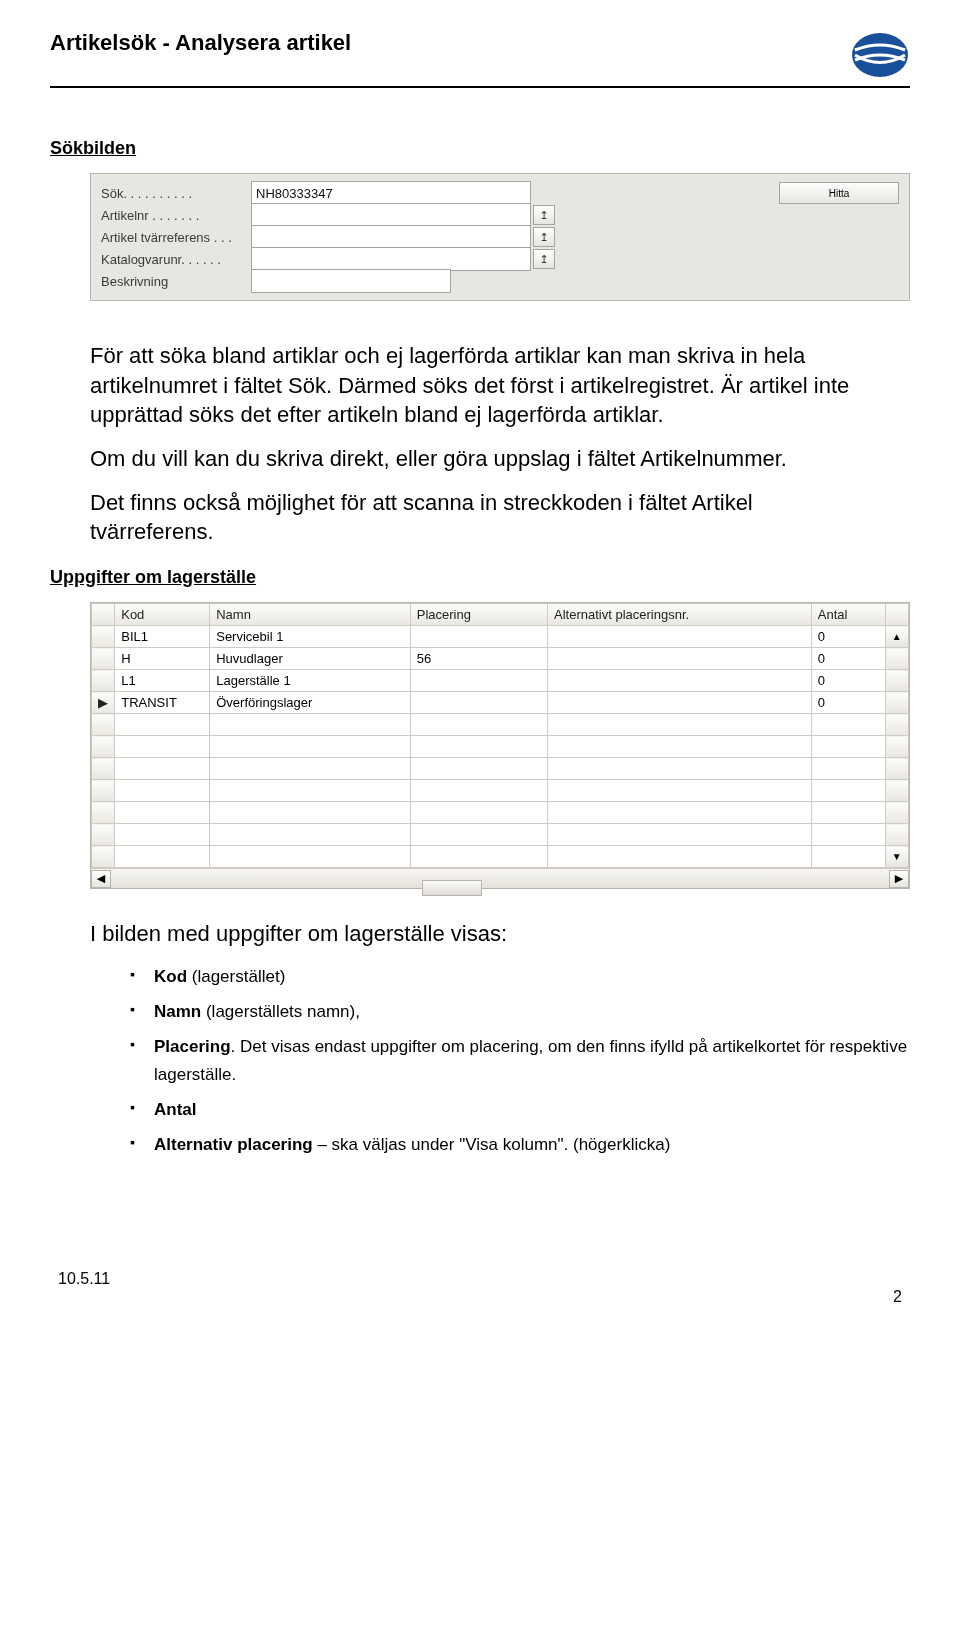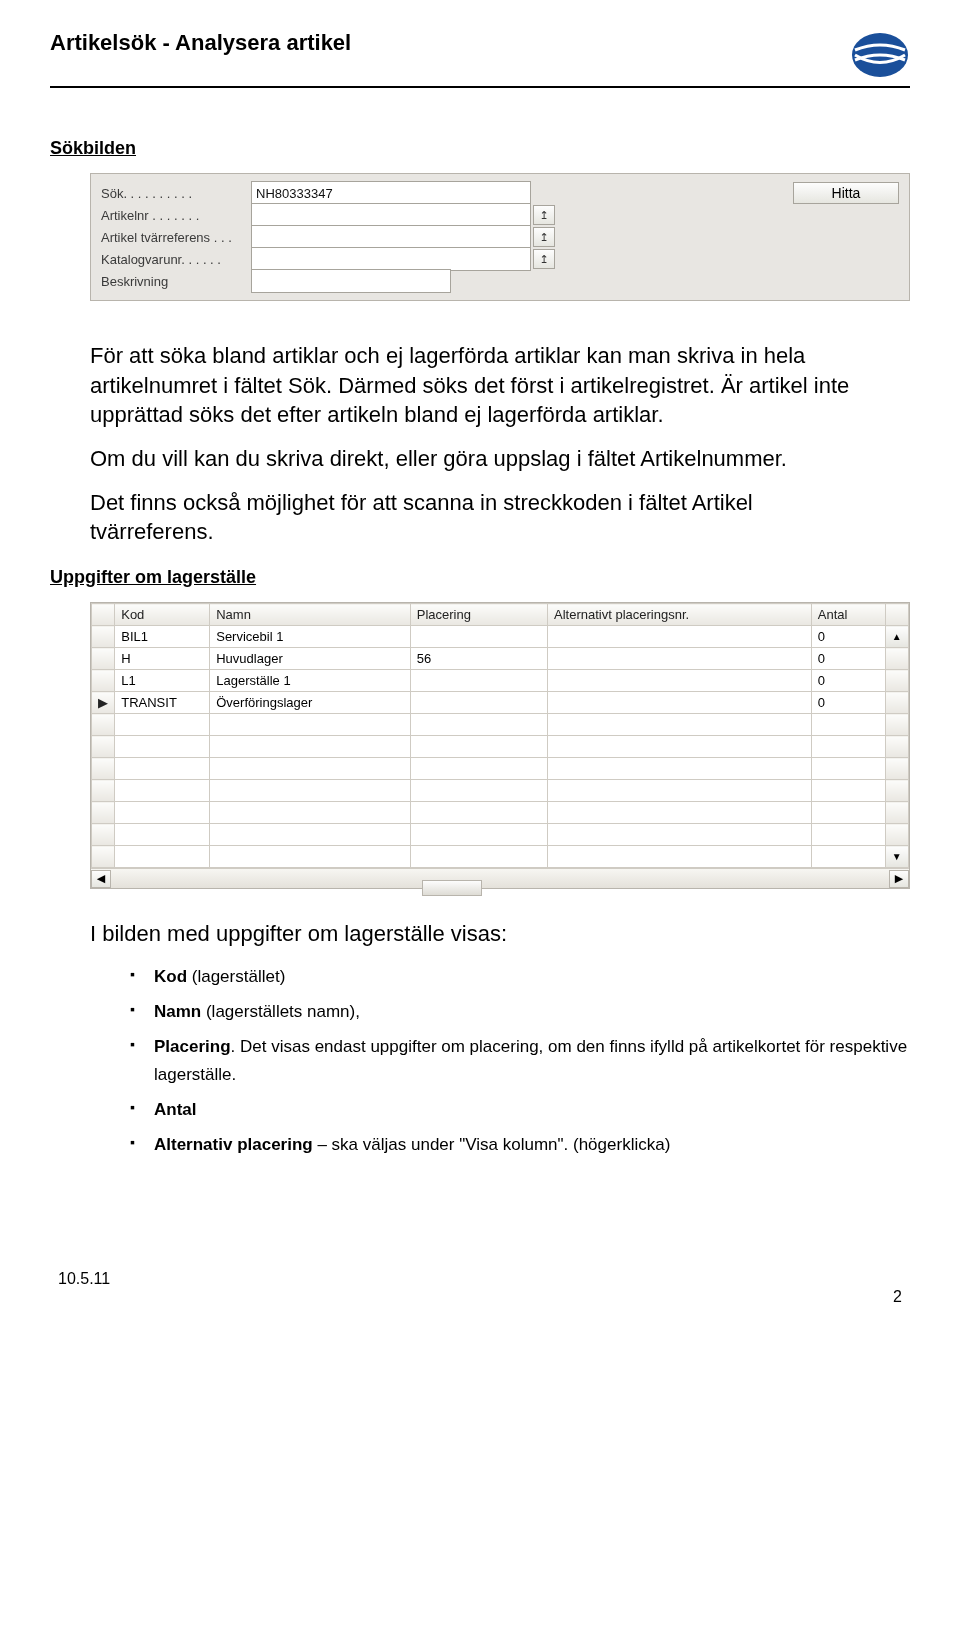--- a/index.html
+++ b/index.html
@@ -70,25 +70,25 @@
     margin-left: 2px;
     display: inline-flex;
     align-items: center;
     justify-content: center;
     font-size: 11px;
     color: #333;
     cursor: pointer;
   }
   .hitta-btn {
     margin-left: auto;
-    width: 106px;
+    width: 120px;
     height: 22px;
     background: linear-gradient(#fdfdfd,#e6e6e0);
     border: 1px solid #a7a49c;
-    font-size: 14px;
+    font-size: 10px;
     cursor: pointer;
     display: inline-flex;
     align-items: center;
     justify-content: center;
   }
   
   .body-text {
     font-size: 22px;
     line-height: 1.35;
     margin: 14px 0 14px 40px;

